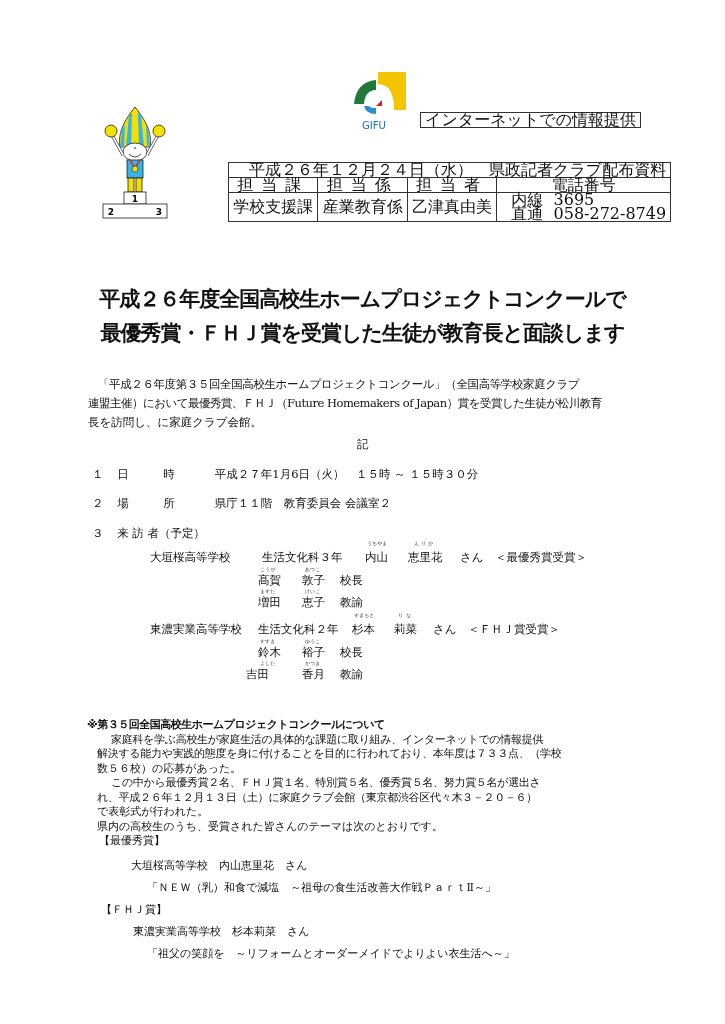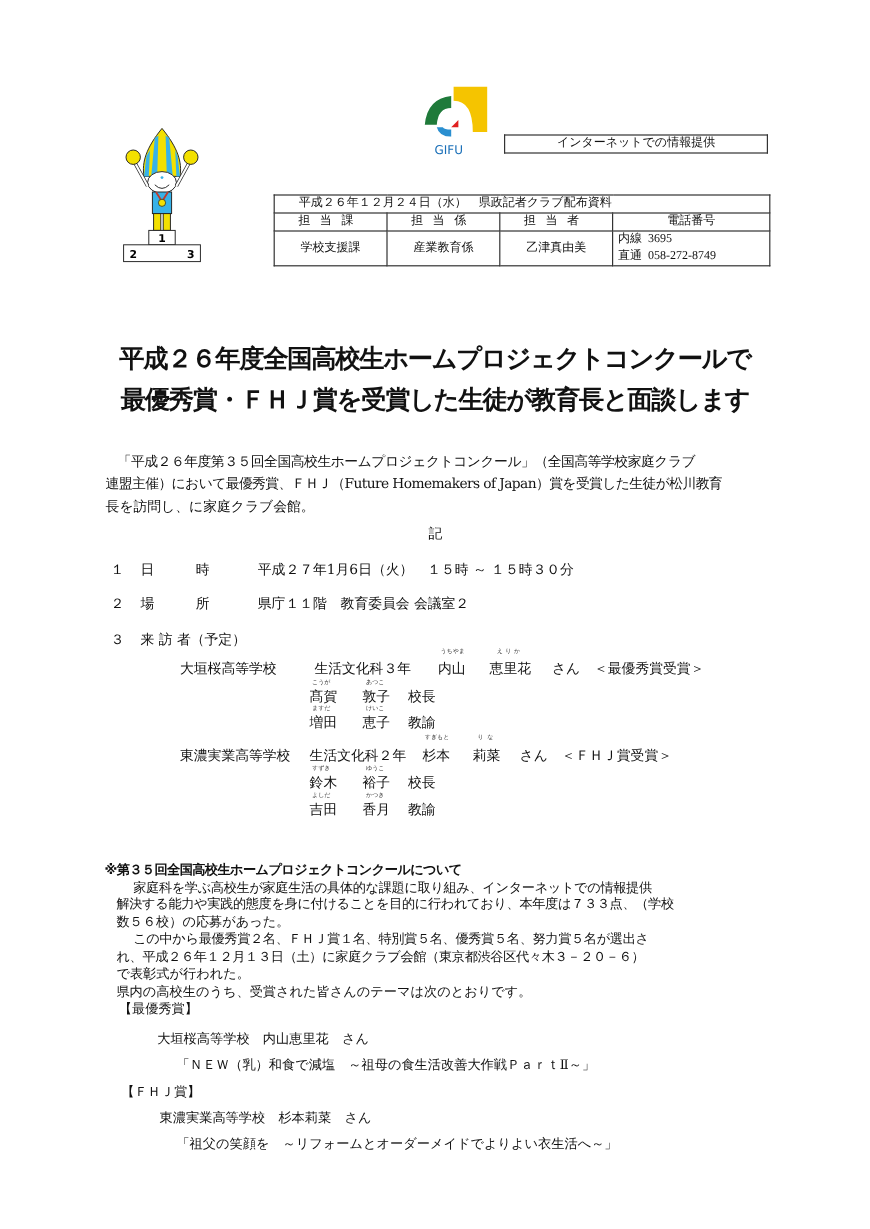--- a/index.html
+++ b/index.html
@@ -2,21 +2,21 @@
 <html><head>
 <meta charset="utf-8">
 <style>
   html, body { margin:0; padding:0; background:#ffffff; }
   body { width:725px; height:1024px; position:relative; overflow:hidden;
          font-family:"DejaVu Serif","Liberation Serif",serif; color:#111; }
   .abs { position:absolute; }
   .sans { font-family:"DejaVu Sans","Liberation Sans",sans-serif; }
 
   
-  table.info { border-collapse:collapse; font-size:10px;font-family:Liberation Serif, serif; }
+  table.info { border-collapse:collapse; font-size:16px; }
   table.info td { border:1px solid #333; padding:0 4px; line-height:14px; white-space:nowrap; }
   .center { text-align:center; }
   .spaced { letter-spacing:8px; }
 
   .title { font-family:"DejaVu Sans","Liberation Sans",sans-serif; font-weight:bold;
            font-size:21px; line-height:34px; text-align:center; width:725px; left:0; letter-spacing:-1px; }
 
   .body-text { font-size:11.5px; line-height:19px; }
   .small-text { font-size:11px; line-height:14.5px; }
   .ruby { font-size:5px; color:#333; line-height:6px; }
@@ -86,21 +86,21 @@
   <tr>
     <td class="center spaced" style="width:85px;">担当課</td>
     <td class="center spaced" style="width:85px;">担当係</td>
     <td class="center spaced" style="width:85px;">担当者</td>
     <td class="center">電話番号</td>
   </tr>
   <tr>
     <td class="center" style="height:28px;">学校支援課</td>
     <td class="center">産業教育係</td>
     <td class="center">乙津真由美</td>
-    <td style="padding-left:4px;border-radius:11px;">
+    <td style="padding-left:14px;border-radius:11px;">
       <div><span>内線</span>&nbsp;&nbsp;<span>3695</span></div>
       <div><span>直通</span>&nbsp;&nbsp;<span>058-272-8749</span></div>
     </td>
   </tr>
 </tbody>
   </table>
 
 <div class="abs title" style="top:282px;">
   <div>平成２６年度全国高校生ホームプロジェクトコンクールで</div>
   <div>最優秀賞・ＦＨＪ賞を受賞した生徒が教育長と面談します</div>
@@ -177,21 +177,21 @@
   <div class="body-text" style="position:relative;height:22px;">
     <span class="ruby" style="position:absolute;left:110px;top:0;">すずき</span>
     <span class="ruby" style="position:absolute;left:155px;top:0;">ゆうこ</span>
     <span style="position:absolute;left:108px;top:5px;">鈴木</span>
     <span style="position:absolute;left:152px;top:5px;">裕子</span>
     <span style="position:absolute;left:190px;top:5px;">校長</span>
   </div>
   <div class="body-text" style="position:relative;height:22px;">
     <span class="ruby" style="position:absolute;left:110px;top:0;">よしだ</span>
     <span class="ruby" style="position:absolute;left:155px;top:0;">かつき</span>
-    <span style="position:absolute;left:108px;top:5px;text-align:center;">吉田</span>
+    <span style="position:absolute;left:96px;top:5px;text-align:center;">吉田</span>
     <span style="position:absolute;left:152px;top:5px;">香月</span>
     <span style="position:absolute;left:190px;top:5px;">教諭</span>
   </div>
 </div>
 
 <div class="abs small-text" style="left:87px;top:718px;width:560px;">
   <div class="bold sans" style="font-size:11px;letter-spacing:-0.5px;">※第３５回全国高校生ホームプロジェクトコンクールについて</div>
   <div style="padding-left:24px;white-space:nowrap;letter-spacing:-0.3px;">家庭科を学ぶ高校生が家庭生活の具体的な課題に取り組み、インターネットでの情報提供</div>
   <div style="padding-left:10px;white-space:nowrap;letter-spacing:-0.3px;">解決する能力や実践的態度を身に付けることを目的に行われており、本年度は７３３点、（学校</div>
   <div style="padding-left:10px;">数５６校）の応募があった。</div>

